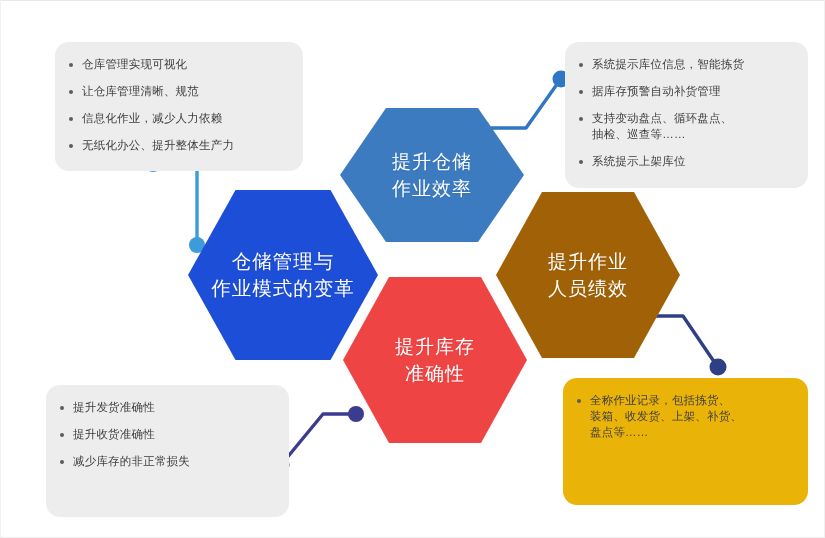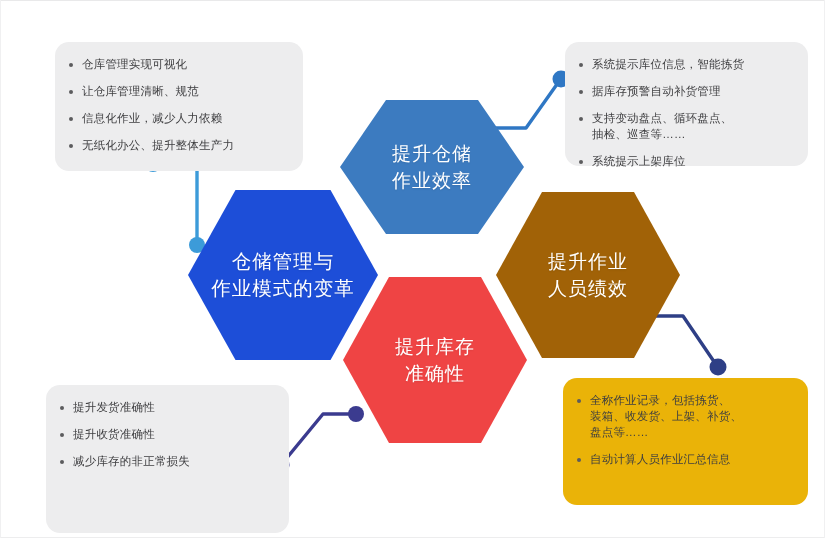--- a/index.html
+++ b/index.html
@@ -49,22 +49,22 @@
   }
   .bullet-text{
     font-size:11.5px;
     line-height:16px;
     color:#3e3e40;
     letter-spacing:.2px;
     white-space:pre-line;
   }
 
   #card-top-left{left:55px;top:42px;width:248px;height:129px;}
-  #card-top-right{left:565px;top:42px;width:243px;height:124px;}
-  #card-bottom-left{left:46px;top:385px;width:243px;height:148px;}
+  #card-top-right{left:565px;top:42px;width:243px;height:146px;}
+  #card-bottom-left{left:46px;top:385px;width:243px;height:132px;}
   #card-bottom-right{left:563px;top:378px;width:245px;height:127px;}
 
   
   .hex{
     position:absolute;
     clip-path:polygon(25% 0%,75% 0%,100% 50%,75% 100%,25% 100%,0% 50%);
     display:flex;
     align-items:center;
     justify-content:center;
     text-align:center;
@@ -76,21 +76,21 @@
     letter-spacing:1px;
     white-space:pre-line;
     text-shadow:0 1px 2px rgba(0,0,0,.10);
   }
   #hex-core{
     left:188px;top:190px;width:190px;height:170px;
     background:#41a8e0;
   }
   #hex-core .hex-label{font-size:19.5px;}
   #hex-efficiency{
-    left:340px;top:100px;width:184px;height:134px;
+    left:340px;top:108px;width:184px;height:134px;
     background:#3c7bc0;
     text-align:center;
   }
   #hex-performance{
     left:496px;top:192px;width:184px;height:166px;
     background:#223c7e;
   }
   #hex-accuracy{
     left:343px;top:277px;width:184px;height:166px;
     background:#423b9e;
@@ -194,24 +194,20 @@
   </div>
 
   <div class="card" id="card-bottom-right" style="background: #eab308;">
     <div class="card-inner">
       <div class="bullet-row">
         <span class="bullet-dot"></span>
         <span class="bullet-text">全称作业记录，包括拣货、
 装箱、收发货、上架、补货、
 盘点等……</span>
       </div>
-      <div class="bullet-row">
-        <span class="bullet-dot"></span>
-        <span class="bullet-text">自动计算人员作业汇总信息</span>
-      </div>
     </div>
   </div>
 
   <div class="hex" id="hex-core" style="background: #1d4ed8;">
     <span class="hex-label">仓储管理与
 作业模式的变革</span>
   </div>
 
   <div class="hex" id="hex-efficiency" style="background: rgb(60, 123, 192);">
     <span class="hex-label">提升仓储

